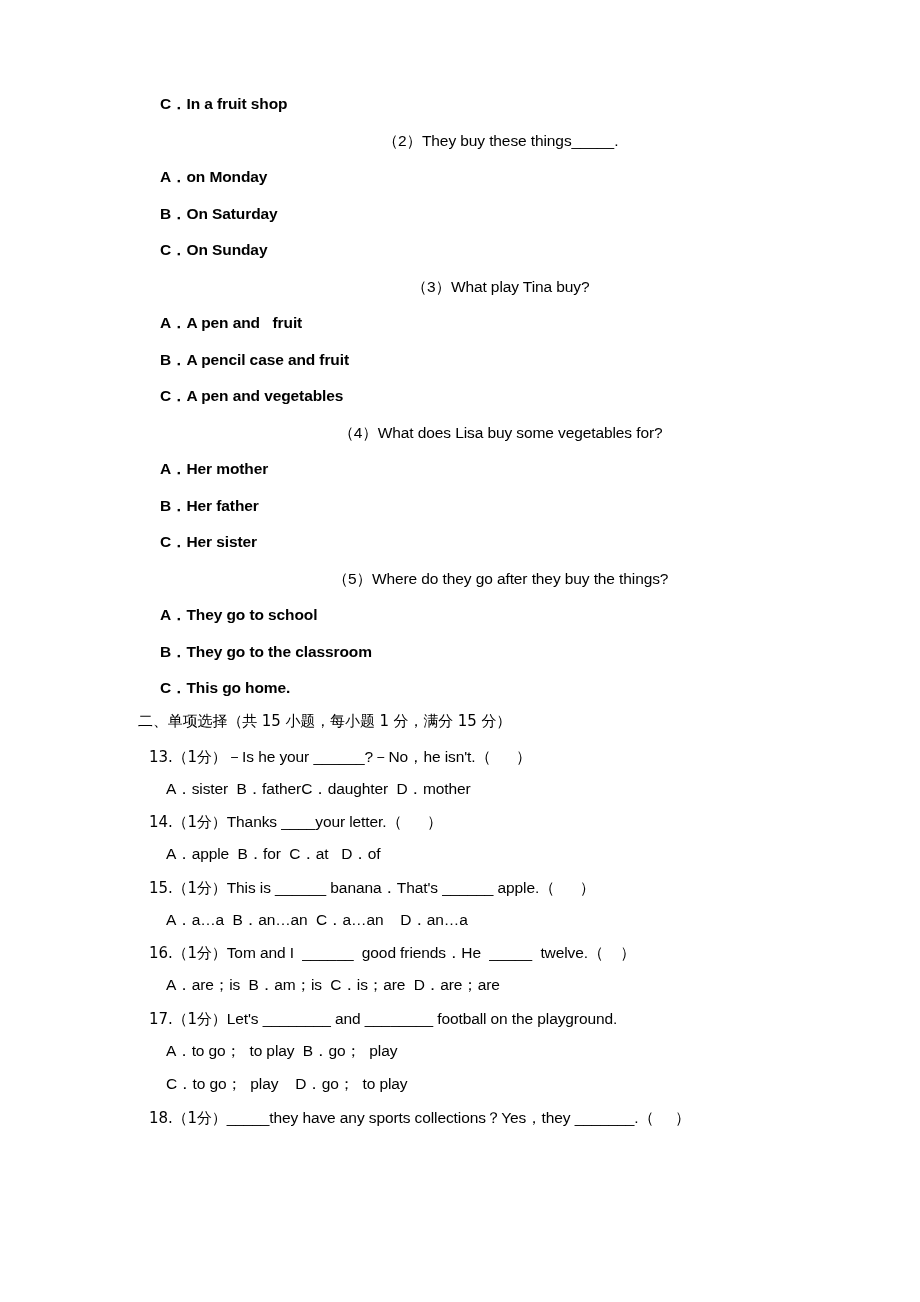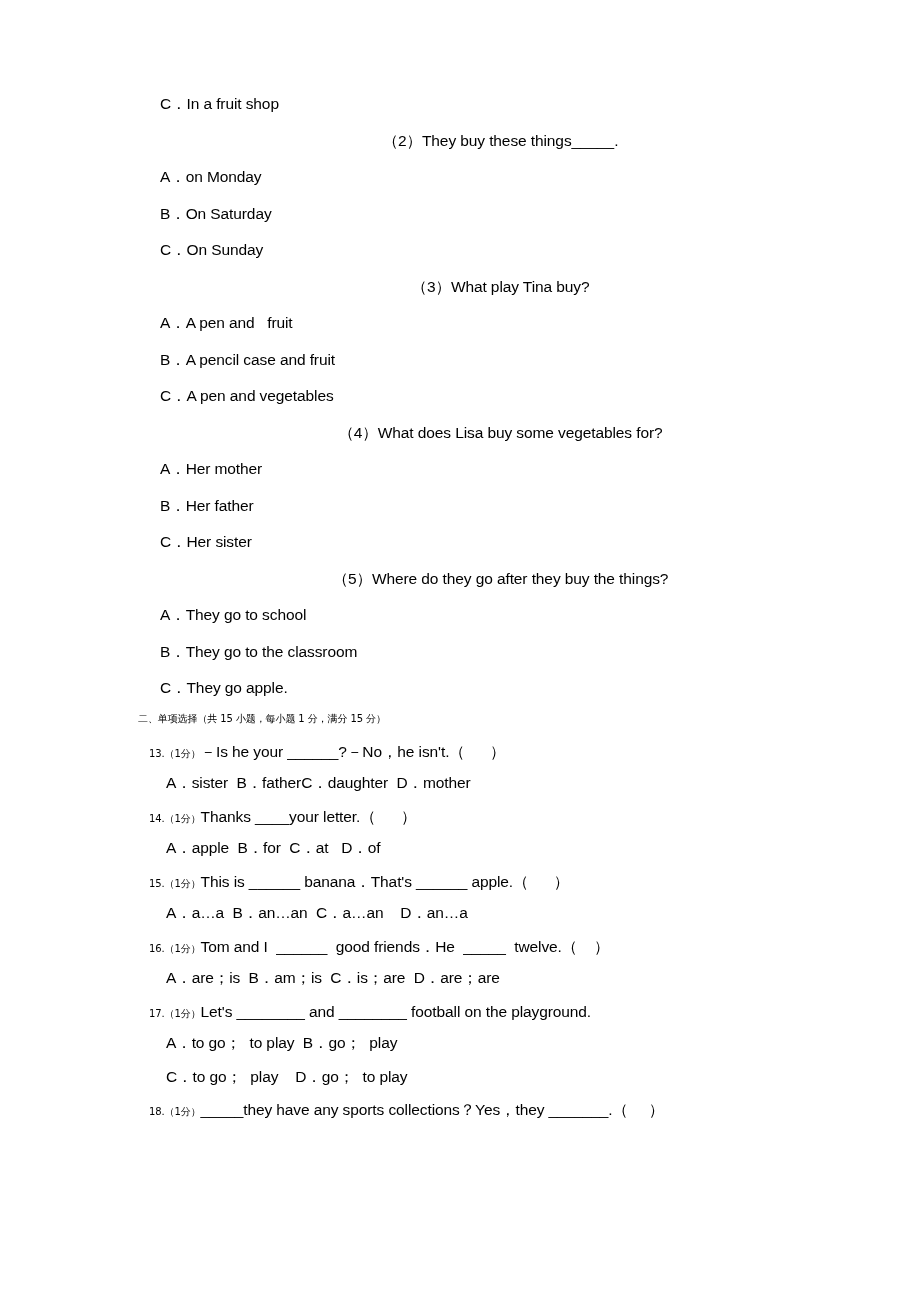--- a/index.html
+++ b/index.html
@@ -35,20 +35,21 @@
   .line {
     font-size: 15.5px;
     line-height: 1;
     white-space: pre;
     letter-spacing: -0.1px;
     color: #000;
   }
   .opt-line {
     padding-left: 22px;
     margin-bottom: 21px;
+    font-weight: bold;
   }
   .sub-q-line {
     padding-left: 25px;
     margin-bottom: 21px;
     text-align: center;
   }
   .q-line {
     padding-left: 0px;
     margin-bottom: 16px;
     margin-left: 11px;
@@ -60,21 +61,21 @@
   .section-head {
     padding-left: 0px;
     margin-bottom: 20px;
     font-size: 15.5px;
   }
   .tight {
     margin-bottom: 18px;
   }
   .cn {
     font-family: "DejaVu Sans", "Liberation Sans", sans-serif;
-    font-size: 10px;
+    font-size: 15px;
   }
 </style>
 </head>
 <body>
 
 <div class="page">
   <div class="content">
 
     <div class="line opt-line">C．In a fruit shop</div>
 
@@ -89,21 +90,21 @@
     <div class="line opt-line">C．A pen and vegetables</div>
 
     <div class="line sub-q-line"><span>（4）</span><span>What does Lisa buy some vegetables for?</span></div>
     <div class="line opt-line">A．Her mother</div>
     <div class="line opt-line">B．Her father</div>
     <div class="line opt-line">C．Her sister</div>
 
     <div class="line sub-q-line"><span>（5）</span><span>Where do they go after they buy the things?</span></div>
     <div class="line opt-line">A．They go to school</div>
     <div class="line opt-line">B．They go to the classroom</div>
-    <div class="line opt-line tight">C．They go apple.</div>
+    <div class="line opt-line tight">C．This go home.</div>
 
     <div class="line section-head cn">二、单项选择（共 15 小题，每小题 1 分，满分 15 分）</div>
 
     <div class="line q-line"><span class="cn">13.</span><span class="cn">（1分）</span><span>－Is he your ______?－No，he isn't.（      ）</span></div>
     <div class="line q-opts-line">A．sister  B．fatherC．daughter  D．mother</div>
 
     <div class="line q-line"><span class="cn">14.</span><span class="cn">（1分）</span><span>Thanks ____your letter.（      ）</span></div>
     <div class="line q-opts-line">A．apple  B．for  C．at   D．of</div>
 
     <div class="line q-line"><span class="cn">15.</span><span class="cn">（1分）</span><span>This is ______ banana．That's ______ apple.（      ）</span></div>

